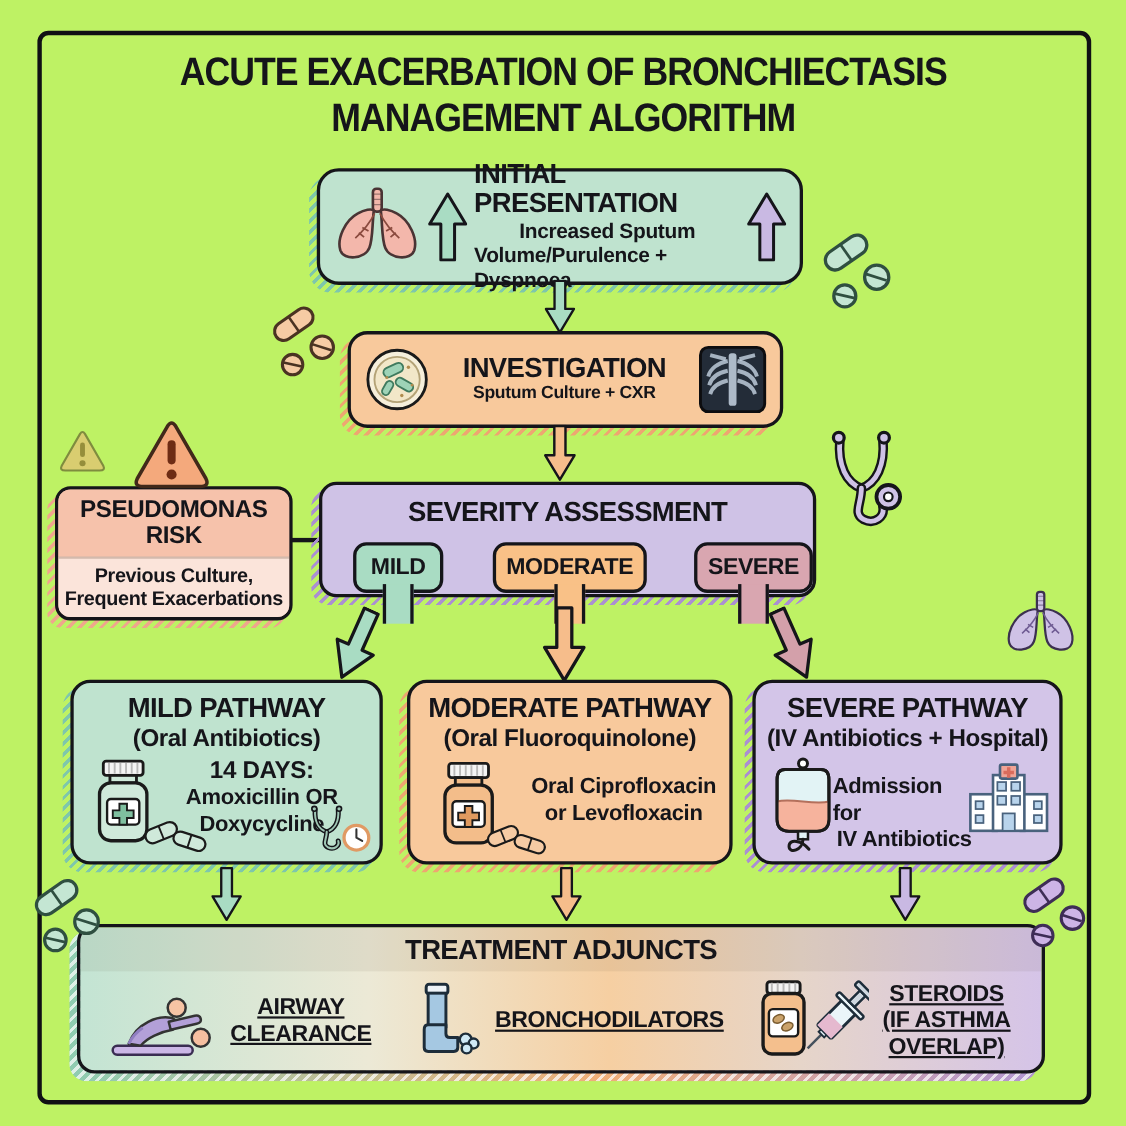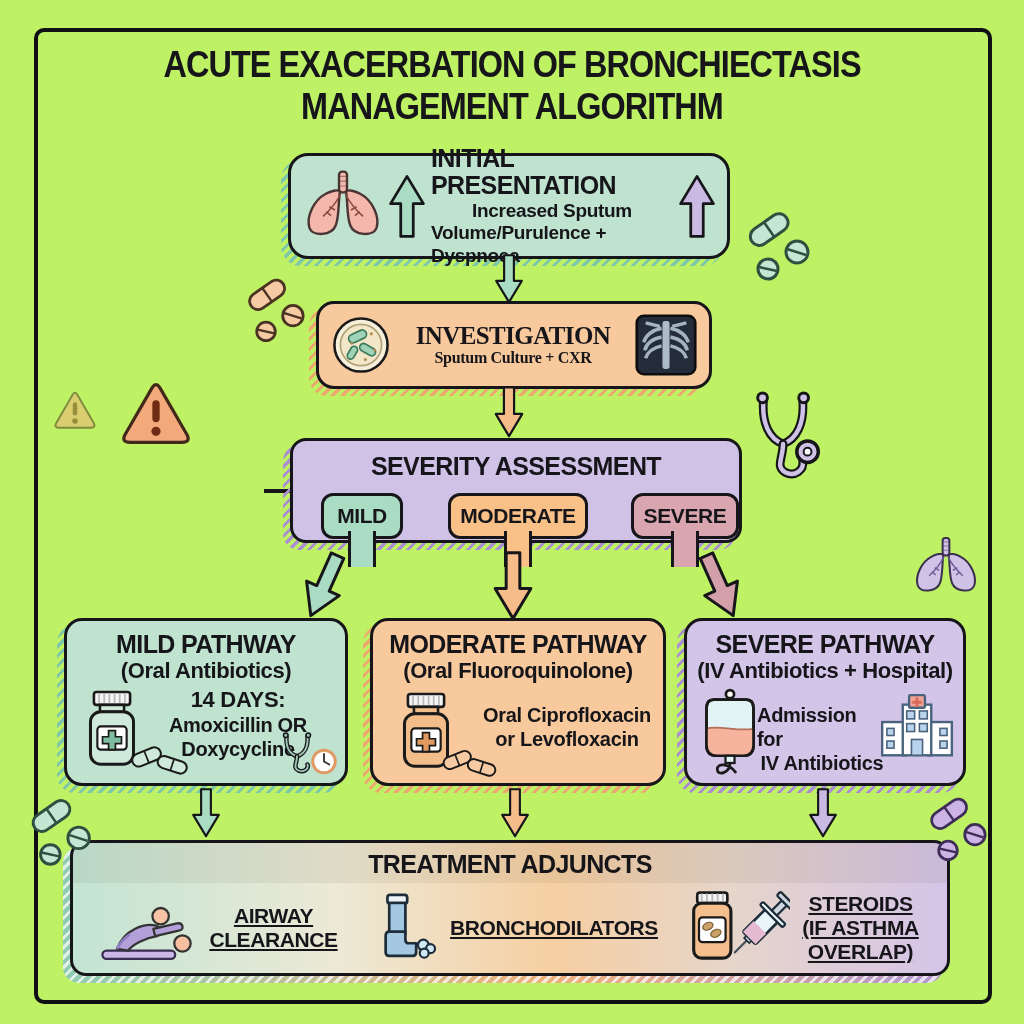--- a/index.html
+++ b/index.html
@@ -111,21 +111,21 @@
         </svg>
     </div>
   </div>
 
   <svg class="arrow-svg" style="left:484px;top:254px;--af:#a9dcc3;" width="50" height="50" viewBox="0 0 46 82">
       <use href="#sym-arrow"></use>
     </svg>
 
   <div class="unit" style="left:316px;top:301px;width:396px;height:88px;border-radius:18px;">
     <div class="hatch" style="--hc:#eda771;"></div>
-    <div class="box flexrow" style="--bg:#f8c99c;padding:0 12px;font-family:Liberation Serif, serif;">
+    <div class="box flexrow" style="--bg:#f8c99c;padding:0 12px;">
       <svg width="60" height="60" viewBox="0 0 70 70">
         <circle cx="35" cy="35" r="31" fill="#f6efdb" stroke="#1a1a1a" stroke-width="3"></circle>
         <circle cx="35" cy="35" r="24" fill="#f2e7c8" stroke="#b4a377" stroke-width="2"></circle>
         <g fill="#9ed3b7" stroke="#3f7a5e" stroke-width="2">
           <rect x="20" y="20" width="22" height="10" rx="5" transform="rotate(-25 31 25)"></rect>
           <rect x="33" y="36" width="20" height="9" rx="4.5" transform="rotate(30 43 40)"></rect>
           <rect x="17" y="40" width="16" height="8" rx="4" transform="rotate(-60 25 44)"></rect>
         </g>
         <g fill="#b08c4e">
             <circle cx="47" cy="22" r="1.8"></circle>
@@ -158,20 +158,33 @@
       <use href="#sym-arrow"></use>
     </svg>
 
   <svg class="arrow-svg" style="left:52px;top:390px;opacity:.5;" width="46" height="40" viewBox="0 0 80 72">
       <use href="#sym-warning"></use>
     </svg>
   <svg class="arrow-svg" style="left:118px;top:380px;z-index:6;" width="76" height="66" viewBox="0 0 80 72">
       <use href="#sym-warning"></use>
     </svg>
 
+  <div class="unit" style="left:50px;top:442px;width:216px;height:122px;border-radius:14px;">
+    <div class="hatch" style="--hc:#eea78c;"></div>
+    <div class="box" style="--bg:#f6c2ab;overflow:hidden;display:flex;flex-direction:column;">
+      <div class="flexcol" style="flex:1.15;background:#f6c2ab;">
+        <div class="h2">PSEUDOMONAS</div>
+        <div class="h2">RISK</div>
+      </div>
+      <div class="flexcol" style="flex:1;background:#fbe4da;border-top:2px solid rgba(90,60,40,.25);">
+        <div class="sub" style="font-size:18px;">Previous Culture,</div>
+        <div class="sub" style="font-size:18px;">Frequent Exacerbations</div>
+      </div>
+    </div>
+  </div>
   <div class="connector" style="left:264px;top:489px;width:28px;height:4px;"></div>
 
   <div class="unit" style="left:290px;top:438px;width:452px;height:105px;border-radius:16px;">
     <div class="hatch" style="--hc:#ab90d0;"></div>
     <div class="box" style="--bg:#cfc2e6;">
       <div class="h1" style="position:absolute;left:0;right:0;top:12px;text-align:center;">SEVERITY ASSESSMENT</div>
       <div class="tag" style="left:28px;top:52px;width:76px;height:40px;background:#a9dcc3;">MILD</div>
       <div class="tag" style="left:155px;top:52px;width:134px;height:40px;background:#f9c187;">MODERATE</div>
       <div class="tag" style="left:338px;top:52px;width:102px;height:40px;background:#d9a6b0;">SEVERE</div>
       <div class="tail" style="left:55px;top:90px;width:22px;height:36px;background:#a9dcc3;"></div>

